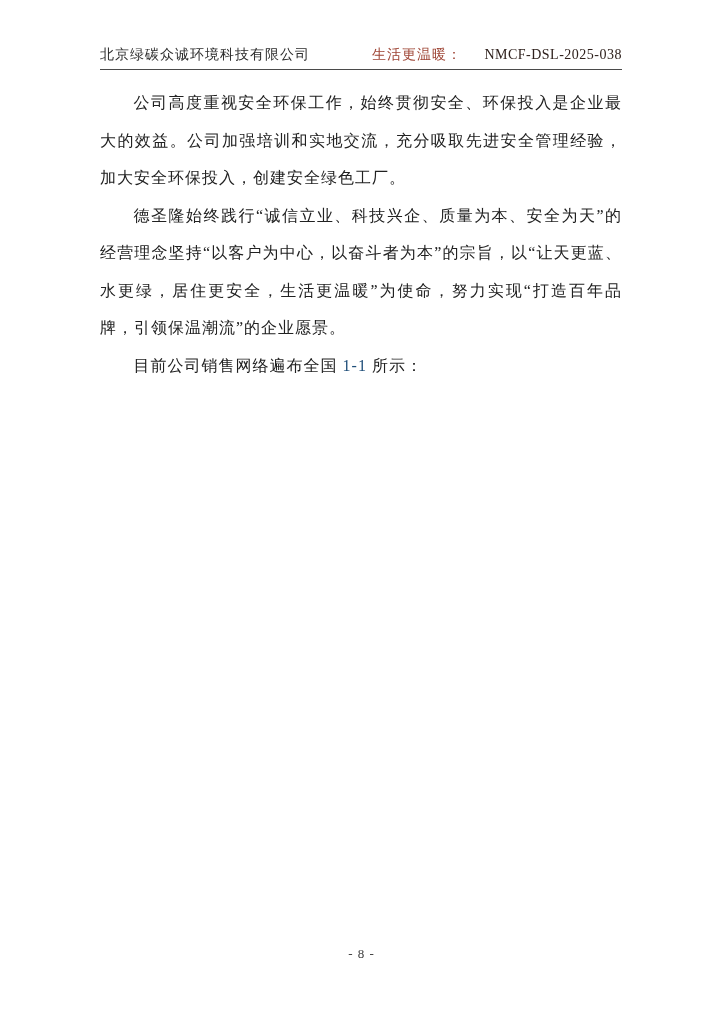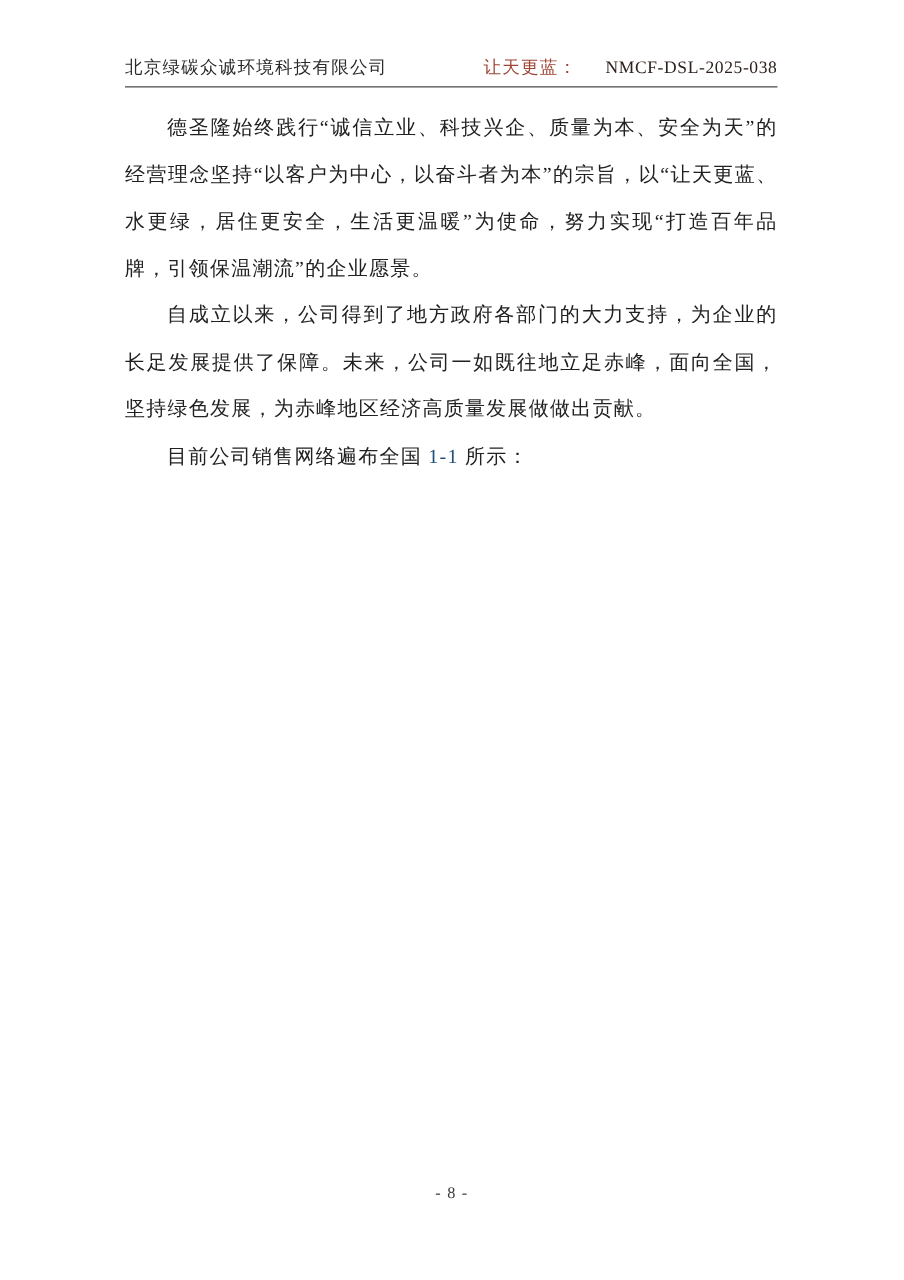--- a/index.html
+++ b/index.html
@@ -91,28 +91,28 @@
   }
 </style>
 </head>
 <body>
 
 <div class="page">
 
   <div class="page-header">
     <span class="company-name">北京绿碳众诚环境科技有限公司</span>
     <span class="archive">
-      <span class="archive-label">让天更蓝：</span>
+      <span class="archive-label">生活更温暖：</span>
       <span class="archive-code">NMCF-DSL-2025-038</span>
     </span>
   </div>
 
   <div class="doc-body">
+    <p class="indent">公司高度重视安全环保工作，始终贯彻安全、环保投入是企业最大的效益。公司加强培训和实地交流，充分吸取先进安全管理经验，加大安全环保投入，创建安全绿色工厂。</p>
     <p class="indent">德圣隆始终践行“诚信立业、科技兴企、质量为本、安全为天”的经营理念坚持“以客户为中心，以奋斗者为本”的宗旨，以“让天更蓝、水更绿，居住更安全，生活更温暖”为使命，努力实现“打造百年品牌，引领保温潮流”的企业愿景。</p>
-    <p class="indent">自成立以来，公司得到了地方政府各部门的大力支持，为企业的长足发展提供了保障。未来，公司一如既往地立足赤峰，面向全国，坚持绿色发展，为赤峰地区经济高质量发展做做出贡献。</p>
     <p class="indent">
       <span>目前公司销售网络遍布全国 </span><span class="figure-ref">1-1</span><span> 所示：</span>
     </p>
   </div>
 
   <div class="page-footer">
     <span>- 8 -</span>
   </div>
 
 </div>

